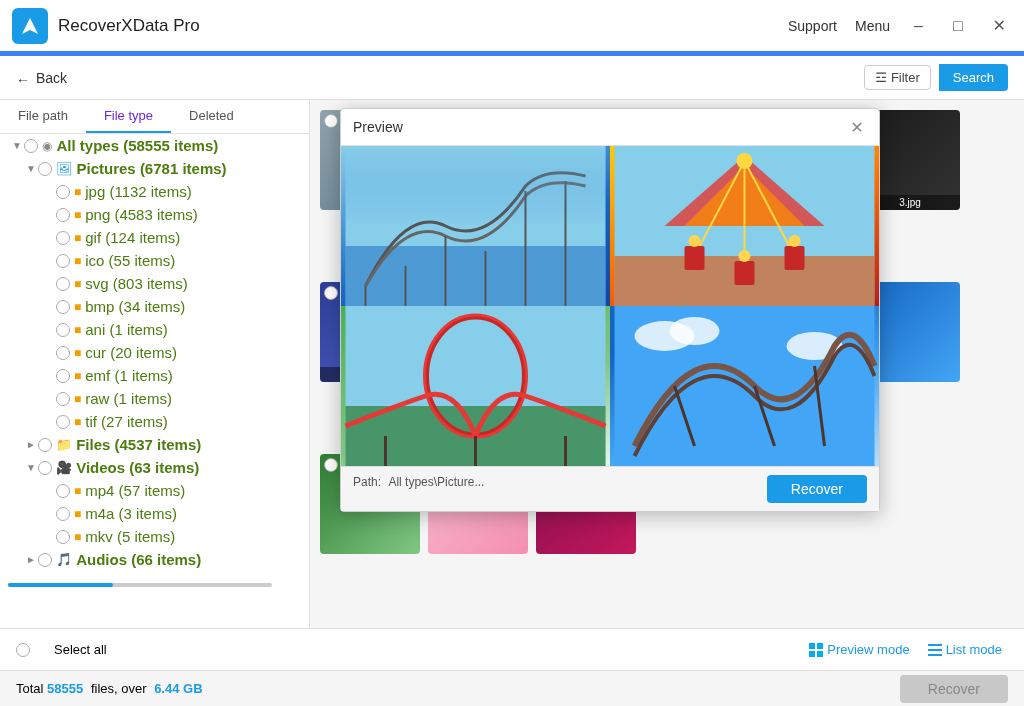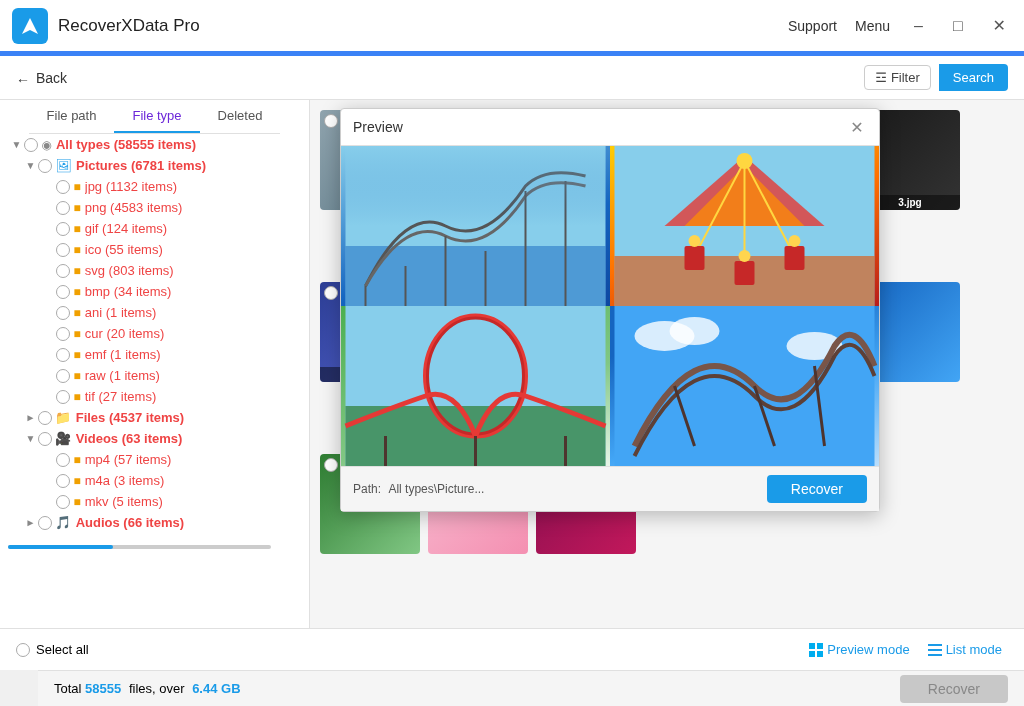--- a/index.html
+++ b/index.html
@@ -59,36 +59,36 @@
       display: flex; align-items: center; padding: 3px 6px; cursor: pointer;
       white-space: nowrap; overflow: hidden;
     }
     .tree-indent { display: inline-block; }
     .tree-toggle { width: 14px; display: inline-flex; align-items: center; justify-content: center; color: #888; font-size: 10px; }
     .radio-circle {
       width: 14px; height: 14px; border-radius: 50%; border: 1.5px solid #aaa;
       display: inline-flex; align-items: center; justify-content: center;
       margin-right: 4px; flex-shrink: 0; background: white;
     }
-    .tree-label { font-size: 13px; color: #ef4444; overflow: hidden; text-overflow: ellipsis; }
+    .tree-label { font-size: 15px; color: #4d7c0f; overflow: hidden; text-overflow: ellipsis; }
     .tree-label.bold { font-weight: 600; }
 
     
     .content-area {
       flex: 1; background: #f5f5f5; overflow: hidden; position: relative;
     }
 
     
     .thumbnails-grid {
       display: flex; flex-wrap: wrap; gap: 8px; padding: 10px;
       overflow-y: auto; height: 100%;
     }
     .thumb-item {
       width: 100px; height: 100px; background: #ddd; border-radius: 4px;
-      position: relative; overflow: hidden; cursor: pointer; flex-shrink: 0; font-weight: bold;
+      position: relative; overflow: hidden; cursor: pointer; flex-shrink: 0;
     }
     .thumb-checkbox {
       position: absolute; top: 4px; left: 4px;
       width: 14px; height: 14px; border: 1.5px solid #aaa;
       background: white; border-radius: 50%;
     }
     .thumb-label {
       position: absolute; bottom: 0; left: 0; right: 0;
       background: rgba(0,0,0,0.45); color: white; font-size: 10px;
       padding: 2px 4px; text-align: center;
@@ -97,33 +97,33 @@
     
     .thumb-purple { background: linear-gradient(135deg, #6a0dad, #9b59b6); }
     .thumb-blue-dark { background: linear-gradient(135deg, #2c3e95, #5665d3); }
 
     
     .bottom-bar {
       display: flex; align-items: center; justify-content: space-between;
       background: #fff; border-top: 1px solid #e0e0e0;
       padding: 6px 16px; height: 42px;
     }
-    .select-all { display: flex; align-items: center; gap: 6px; cursor: pointer; }
+    .select-all { display: flex; align-items: center; gap: 24px; cursor: pointer; }
     .select-all-radio { width: 14px; height: 14px; border-radius: 50%; border: 1.5px solid #aaa; background: white; }
     .view-modes { display: flex; align-items: center; gap: 6px; }
     .view-mode-btn {
       display: flex; align-items: center; gap: 4px; cursor: pointer;
       font-size: 13px; color: #1a9be8; padding: 3px 6px; border-radius: 3px;
     }
 
     
     .status-bar {
       display: flex; align-items: center; justify-content: space-between;
       background: #f5f5f5; border-top: 1px solid #e0e0e0;
-      padding: 8px 16px; height: 36px; margin-left: 38px;
+      padding: 8px 16px; height: 36px;
     }
     .recover-btn-main {
       background: #c8c8c8; color: #888; border: none; padding: 6px 28px;
       border-radius: 4px; font-size: 14px; cursor: not-allowed;
     }
 
     
     .preview-overlay {
       position: absolute; top: 8px; left: 30px;
       width: 540px; background: white; border: 1px solid #ccc;
@@ -144,21 +144,21 @@
       height: 160px; overflow: hidden; position: relative;
     }
     .preview-img-placeholder {
       width: 100%; height: 100%; display: flex; align-items: center; justify-content: center;
     }
     
     .amusement-blue { background: linear-gradient(160deg, #87ceeb 0%, #1565c0 60%, #0d47a1 100%); }
 
     .preview-footer {
       padding: 8px 12px; background: #f5f5f5; border-top: 1px solid #e0e0e0;
-      display: flex; align-items: center; justify-content: space-between;
+      display: flex; align-items: flex-start; justify-content: space-between;
     }
     .path-text { font-size: 12px; color: #555; }
     .recover-btn-preview {
       background: #1a9be8; color: white; border: none; padding: 6px 24px;
       border-radius: 4px; font-size: 14px; cursor: pointer; font-weight: 500;
     }
 
     
     .sidebar::-webkit-scrollbar { width: 6px; }
     .sidebar::-webkit-scrollbar-track { background: #f5f5f5; }
@@ -196,21 +196,21 @@
     <button class="filter-btn">
       <span>☲</span>
       <span>Filter</span>
     </button>
     <button class="search-btn">Search</button>
   </div>
 </div>
 
 <div style="display:flex; height: calc(706px - 56px - 44px - 42px - 36px);">
 
-  <div style="display:flex; flex-direction:column; width:310px; background:#fff; border-right:1px solid #e0e0e0;align-items:center;">
+  <div style="display:flex; flex-direction:column; width:310px; background:#fff; border-right:1px solid #e0e0e0;">
 
     <div class="tab-bar">
       <div class="tab-item">File path</div>
       <div class="tab-item active">File type</div>
       <div class="tab-item">Deleted</div>
     </div>
 
     <div class="sidebar">
 
       <div class="tree-row">

